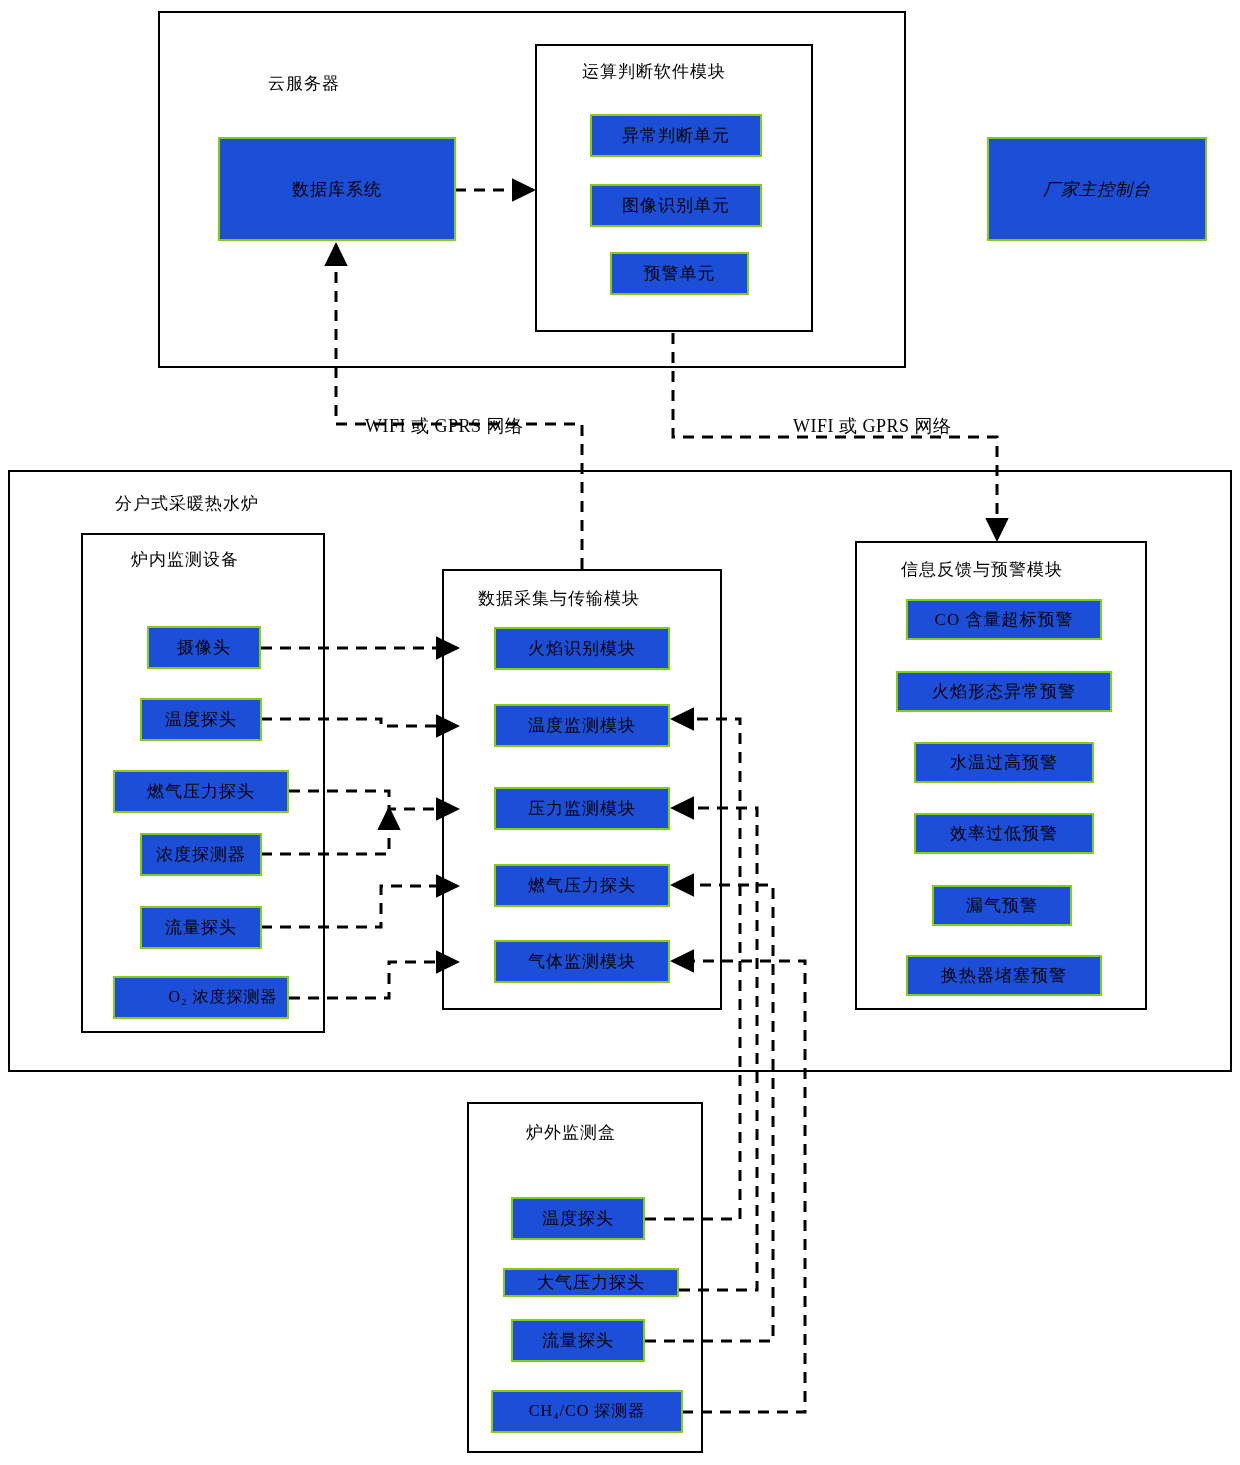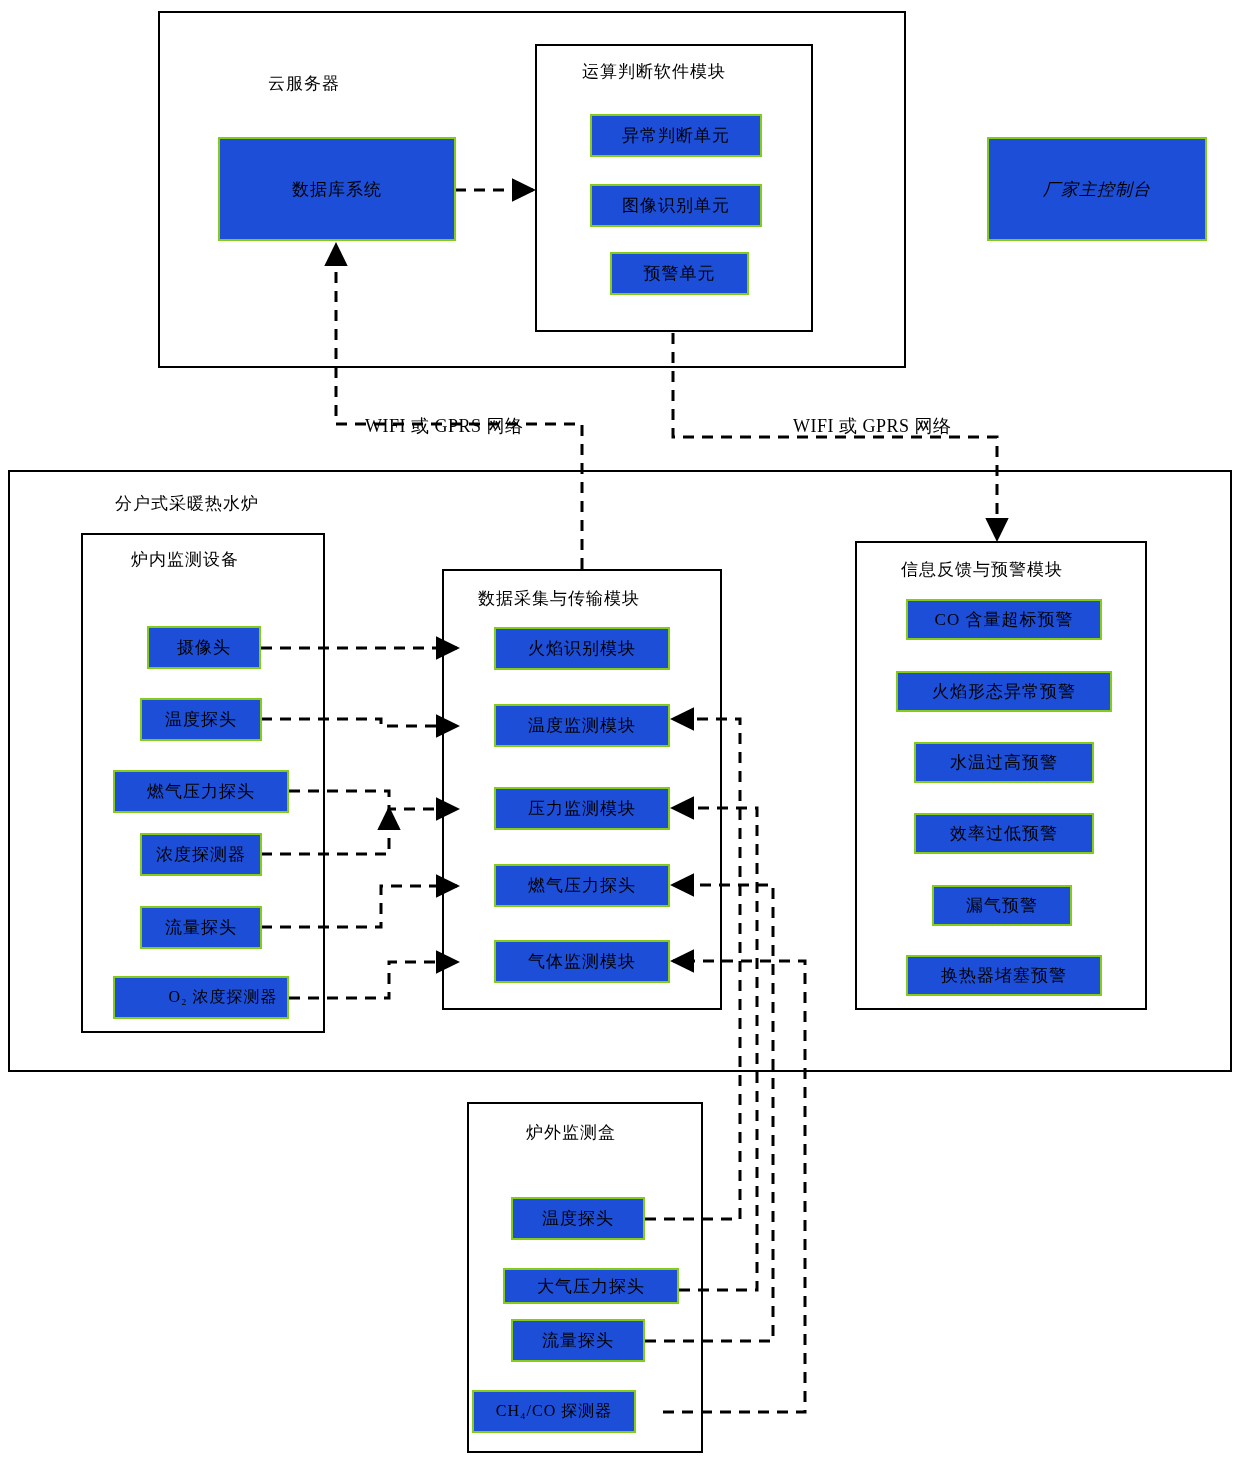--- a/index.html
+++ b/index.html
@@ -91,17 +91,17 @@
   <div class="cbx" style="left:906px;top:599px;width:196px;height:41px;">CO 含量超标预警</div>
   <div class="cbx" style="left:896px;top:671px;width:216px;height:41px;">火焰形态异常预警</div>
   <div class="cbx" style="left:914px;top:742px;width:180px;height:41px;">水温过高预警</div>
   <div class="cbx" style="left:914px;top:813px;width:180px;height:41px;">效率过低预警</div>
   <div class="cbx" style="left:932px;top:885px;width:140px;height:41px;">漏气预警</div>
   <div class="cbx" style="left:906px;top:955px;width:196px;height:41px;">换热器堵塞预警</div>
 
   <div class="bx" style="left:467px;top:1102px;width:236px;height:351px;"></div>
   <div class="lbl" style="left:526px;top:1121px;">炉外监测盒</div>
   <div class="cbx" style="left:511px;top:1197px;width:134px;height:43px;">温度探头</div>
-  <div class="cbx" style="left:503px;top:1268px;width:176px;height:36px;">大气压力探头</div>
+  <div class="cbx" style="left:503px;top:1268px;width:176px;height:29px;">大气压力探头</div>
   <div class="cbx" style="left:511px;top:1319px;width:134px;height:43px;">流量探头</div>
-  <div class="cbx sm" style="left:472px;top:1390px;width:164px;height:43px;">CH₄/CO 探测器</div>
+  <div class="cbx sm" style="left:491px;top:1390px;width:192px;height:43px;">CH₄/CO 探测器</div>
 
 </div>
 
 </body></html>

